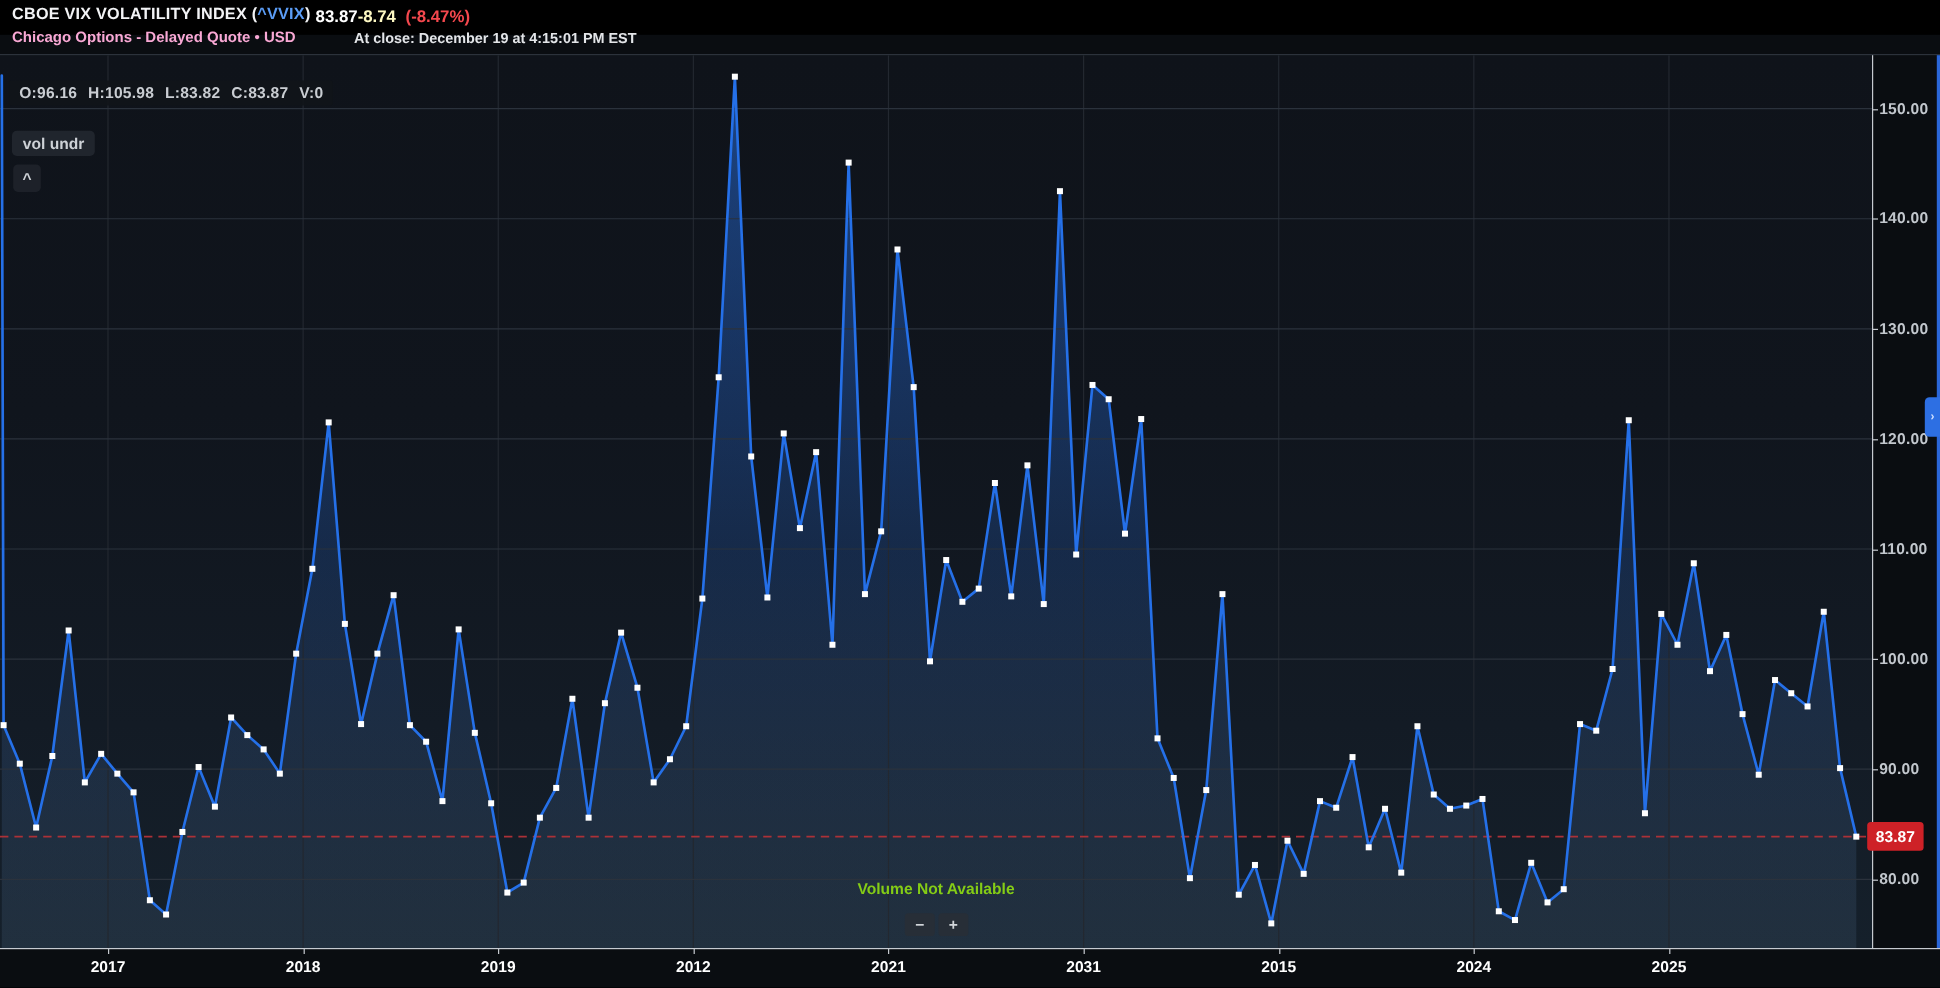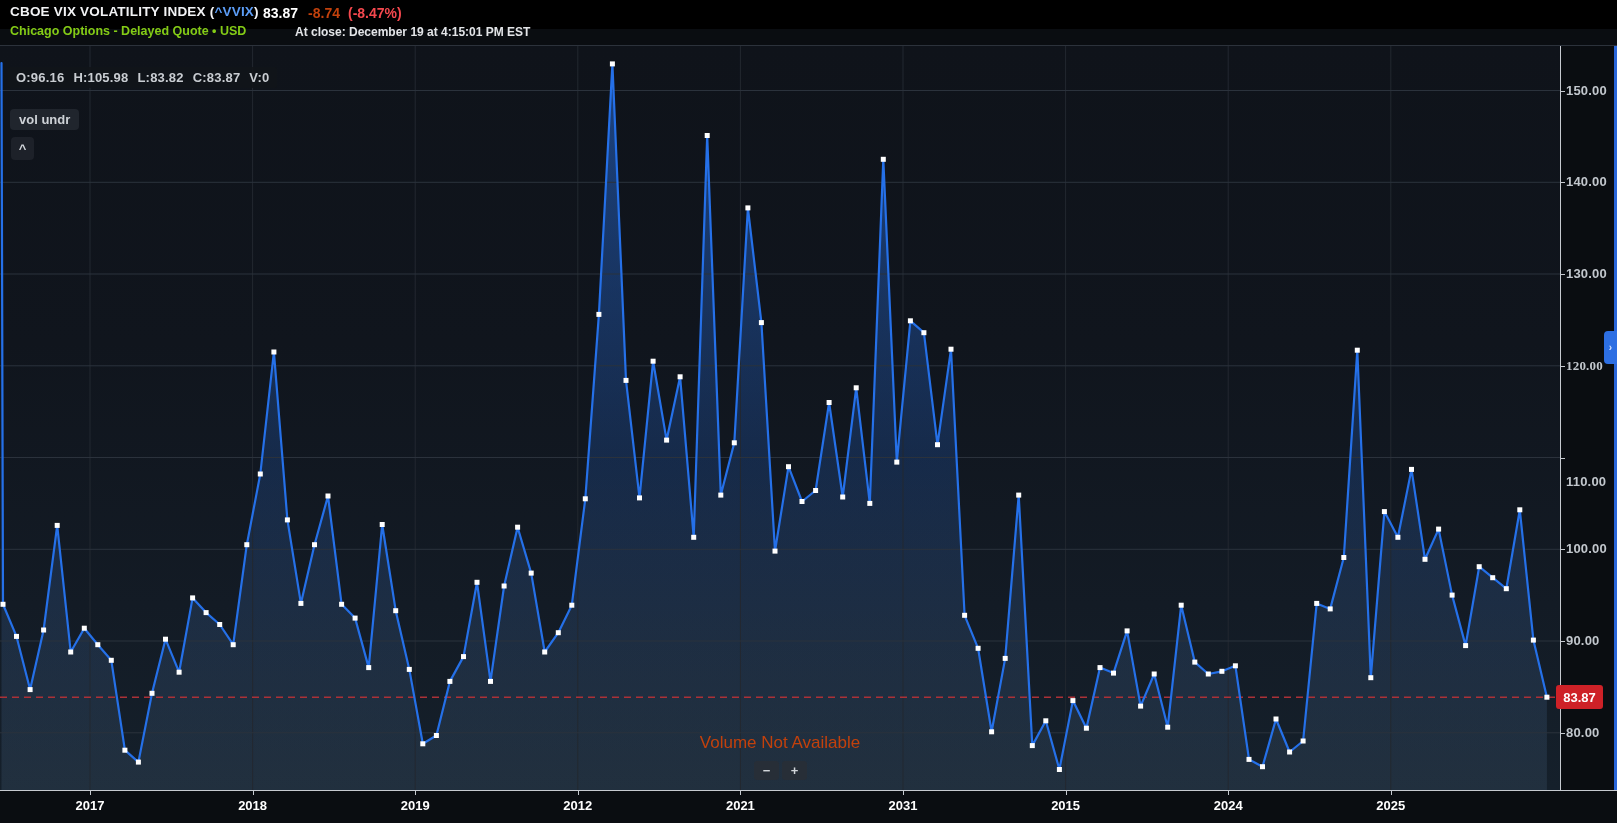--- a/index.html
+++ b/index.html
@@ -3,23 +3,23 @@
 <meta charset="utf-8">
 <style>
   html,body{margin:0;padding:0;background:#000;}
   #app{position:relative;width:1617px;height:823px;overflow:hidden;
        font-family:"Liberation Sans", sans-serif;background:#0a0d11;}
 
   
   #header{position:absolute;left:0;top:0;width:1617px;height:29px;background:#000;z-index:30;}
   .title-line{position:absolute;left:10px;top:4px;font-size:13.5px;font-weight:700;color:#f2f3f5;letter-spacing:.2px;}
   .title-line .sym{color:#5b9cf5;}
-  .subtitle{position:absolute;left:10px;top:24px;font-size:12.5px;font-weight:600;color:#84cc16;}
+  .subtitle{position:absolute;left:10px;top:24px;font-size:12.5px;font-weight:600;color:#f9a8d4;}
   .price-line{position:absolute;left:263px;top:5px;font-size:14px;font-weight:700;color:#fff;}
-  .price-line .chg{color:#c2410c;margin-left:10px;}
+  .price-line .chg{color:#fef9c3;}
   .price-line .chgp{color:#f5484e;margin-left:8px;}
   .at-close{position:absolute;left:263px;top:25px;font-size:12px;font-weight:600;color:#e3e5e8;margin-left:32px;}
 
   
   #plot-bg{position:absolute;left:0;top:46px;width:1560px;height:744px;
            background:linear-gradient(180deg,#0f131a 0%,#10151d 40%,#131b25 75%,#15202b 100%);}
   #right-axis-bg{position:absolute;left:1561px;top:46px;width:56px;height:744px;background:#0a0d11;}
   #bottom-axis-bg{position:absolutel;left:0;top:791px;width:1617px;height:32px;background:#0a0d11;}
   #frame-bottom{position:absolute;left:0;top:790px;width:1617px;height:1px;background:#c6cad0;z-index:8;}
   #frame-right{position:absolute;left:1560px;top:46px;width:1px;height:744px;background:#c6cad0;z-index:8;}
@@ -49,21 +49,21 @@
              color:#fff;font-size:13px;font-weight:700;display:flex;align-items:center;justify-content:center;z-index:25;}
 
   
   #blue-strip{position:absolute;left:1614px;top:46px;width:3px;height:744px;background:#2a66d9;z-index:26;}
   #blue-handle{position:absolute;left:1604px;top:331px;width:13px;height:33px;background:#2d6fe3;
                border-radius:4px 0 0 4px;z-index:27;display:flex;align-items:center;justify-content:center;
                color:#cfe0ff;font-size:10px;font-weight:700;}
 
   
   #volume-note{position:absolute;left:780px;top:733px;transform:translateX(-50%);
-               font-size:17px;color:#c2410c;z-index:12;}
+               font-size:13px;color:#84cc16;z-index:12;font-weight:bold;}
   #zoom-controls{position:absolute;left:754px;top:761px;display:flex;gap:3px;z-index:12;}
   .zoom-btn{width:25px;height:19px;background:#272e37;border-radius:3px;color:#d2d6da;
             font-size:13px;font-weight:700;display:flex;align-items:center;justify-content:center;line-height:1;}
 </style>
 </head>
 <body>
 
 <div id="app">
 
   <div id="header">
@@ -231,23 +231,23 @@
       <span>^</span>
     </div>
 
   <div id="y-axis-labels">
       <div class="y-label" style="top: 82.5px;">150.00</div>
       <div class="y-tick" style="top: 91px;"></div>
       <div class="y-label" style="top: 174.25px;">140.00</div>
       <div class="y-tick" style="top: 182px;"></div>
       <div class="y-label" style="top: 266px;">130.00</div>
       <div class="y-tick" style="top: 274px;"></div>
-      <div class="y-label" style="top: 357.75px; font-family: Liberation Serif, serif;">120.00</div>
+      <div class="y-label" style="top: 357.75px;">120.00</div>
       <div class="y-tick" style="top: 366px;"></div>
-      <div class="y-label" style="top: 449.5px; margin-top: 24px;">110.00</div>
+      <div class="y-label" style="top: 449.5px;">110.00</div>
       <div class="y-tick" style="top: 458px;"></div>
       <div class="y-label" style="top: 541.25px;">100.00</div>
       <div class="y-tick" style="top: 549px;"></div>
       <div class="y-label" style="top: 633px;">90.00</div>
       <div class="y-tick" style="top: 641px;"></div>
       <div class="y-label" style="top: 724.75px;">80.00</div>
       <div class="y-tick" style="top: 733px;"></div>
     </div>
   <div id="x-axis-labels">
       <div class="x-label" style="left: 90px;">2017</div>

